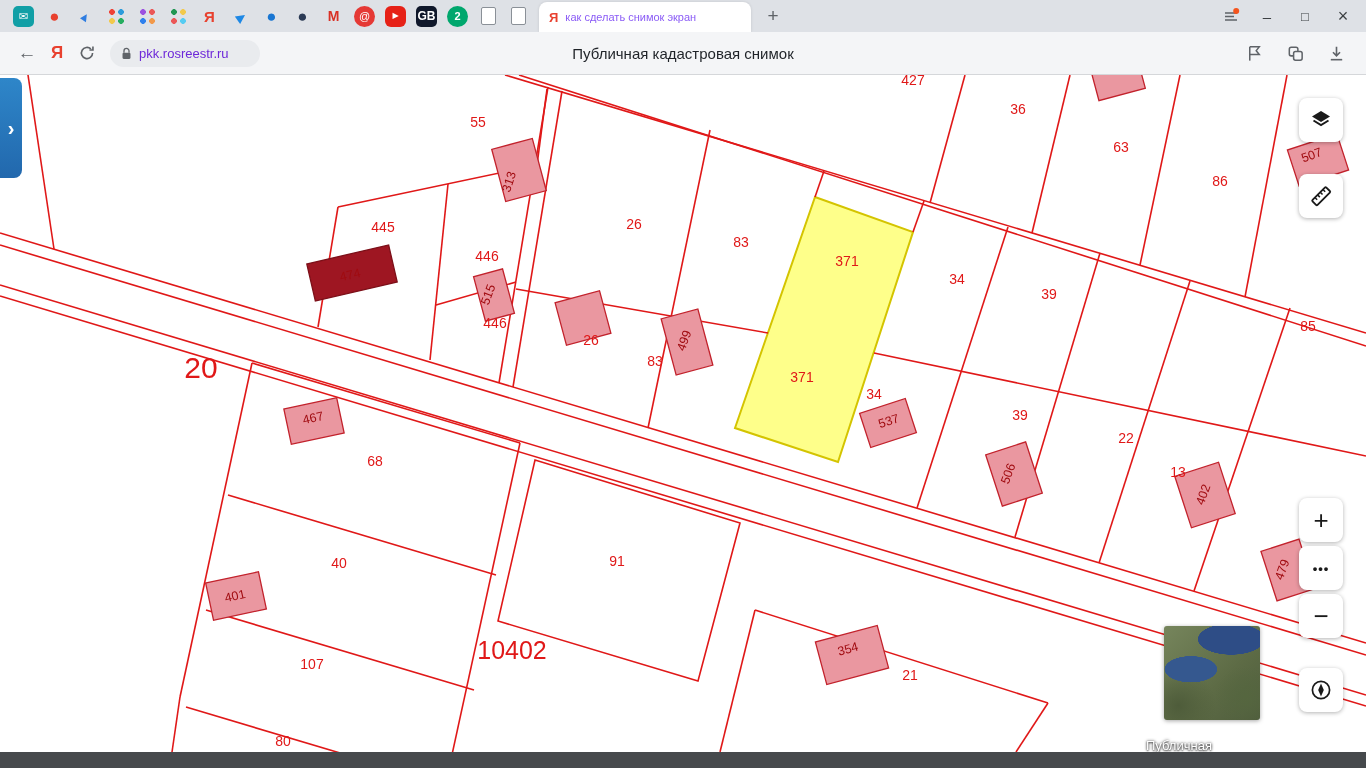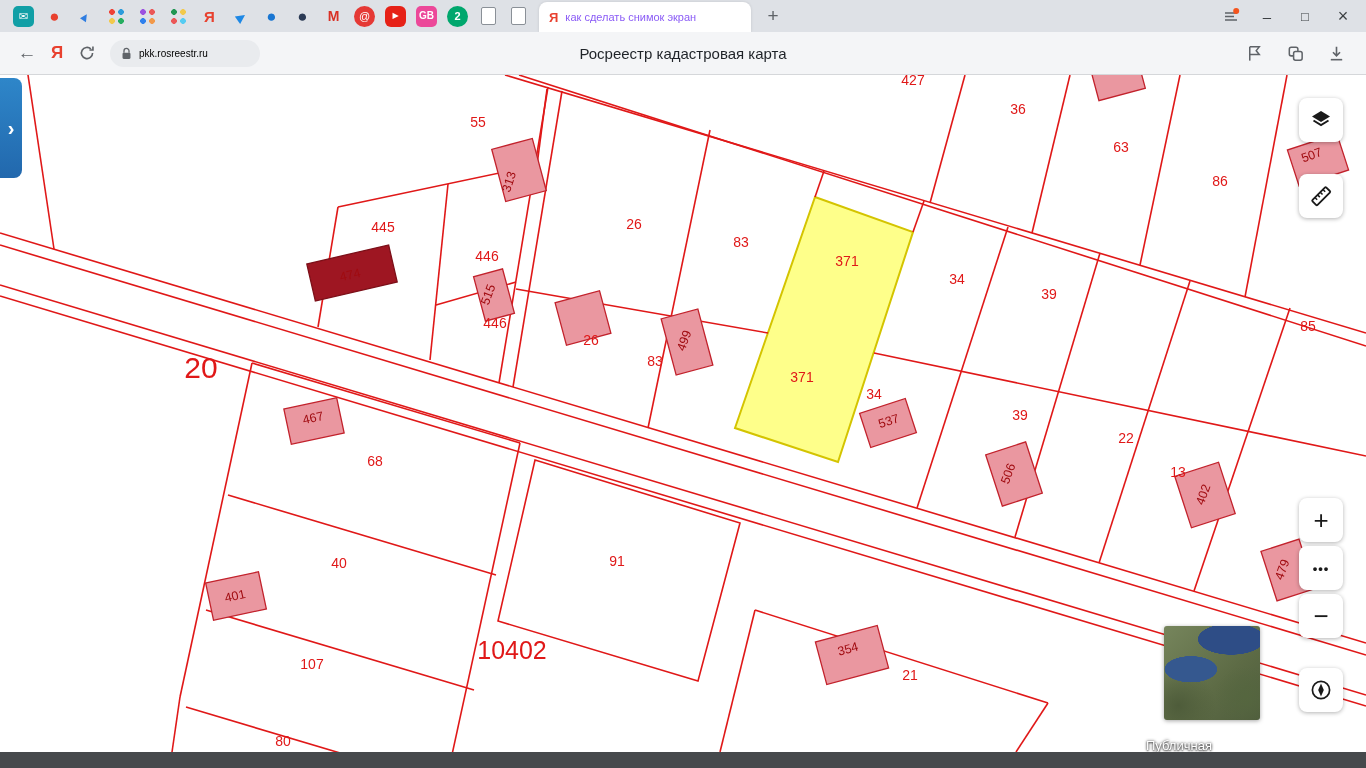--- a/index.html
+++ b/index.html
@@ -17,21 +17,21 @@
   .s3{background-image:radial-gradient(circle at 6px 6px,#ef4136 2.6px,transparent 3.1px),radial-gradient(circle at 15px 6px,#2d9cdb 2.6px,transparent 3.1px),radial-gradient(circle at 6px 15px,#f2c94c 2.6px,transparent 3.1px),radial-gradient(circle at 15px 15px,#27ae60 2.6px,transparent 3.1px)}
   .s4{background-image:radial-gradient(circle at 6px 6px,#9b51e0 2.6px,transparent 3.1px),radial-gradient(circle at 15px 6px,#eb5757 2.6px,transparent 3.1px),radial-gradient(circle at 6px 15px,#2f80ed 2.6px,transparent 3.1px),radial-gradient(circle at 15px 15px,#f2994a 2.6px,transparent 3.1px)}
   .s5{background-image:radial-gradient(circle at 6px 6px,#219653 2.6px,transparent 3.1px),radial-gradient(circle at 15px 6px,#f2c94c 2.6px,transparent 3.1px),radial-gradient(circle at 6px 15px,#eb5757 2.6px,transparent 3.1px),radial-gradient(circle at 15px 15px,#56ccf2 2.6px,transparent 3.1px)}
   .s6{color:#e8412f;font-weight:700;font-size:15px}
   .s7{color:#1e88e5;font-size:12px;transform:rotate(-35deg)}
   .s8{color:#1976d2;font-size:17px}
   .s9{color:#2b3a55;font-size:17px}
   .s10{color:#d93025;font-weight:700;font-size:14px}
   .s11{background:#e53935;color:#fff;border-radius:50%;font-size:11px}
   .s12{background:#e62117;color:#fff;border-radius:6px;font-size:8px}
-  .s13{background:#ec4899;color:#fff;font-size:10px;font-weight:700}
+  .s13{background:#0f172a;color:#fff;font-size:12px;font-weight:700}
   .s14{background:#00a76d;color:#fff;border-radius:50%;font-size:11px;font-weight:700}
   .ghost{width:30px;height:28px;display:flex;align-items:center;justify-content:center}
   .doc{width:13px;height:16px;border:1.5px solid #8a9097;border-radius:2px;background:#fff}
   .tab-active{margin-left:6px;width:212px;height:30px;margin-top:2px;background:#fff;
     border-radius:8px 8px 0 0;display:flex;align-items:center;padding:0 10px;box-sizing:border-box;
     box-shadow:0 0 3px rgba(0,0,0,.12)}
   .tab-fav{color:#e8412f;font-weight:700;font-size:13px;margin-right:7px}
   .tab-title{font-size:11px;color:#8b5cf6;white-space:nowrap;overflow:hidden;flex:1;
     -webkit-mask-image:linear-gradient(90deg,#000 85%,transparent);mask-image:linear-gradient(90deg,#000 85%,transparent)}
   .newtab{font-size:19px;color:#5f6368;margin-left:10px;width:24px;text-align:center}
@@ -40,21 +40,21 @@
   .panelico{position:relative;display:flex;align-items:center}
 
   
   .toolbar{position:absolute;left:0;top:32px;width:1366px;height:43px;background:#f4f5f7;
     border-bottom:1px solid #d5d7da;display:flex;align-items:center;padding:0 12px;box-sizing:border-box}
   .tbico{width:30px;height:30px;display:flex;align-items:center;justify-content:center;flex:0 0 auto}
   .back{font-size:19px;color:#5f6368}
   .ylogo{color:#e8412f;font-weight:700;font-size:17px}
   .addr{margin-left:8px;width:150px;height:27px;background:#e9ebee;border-radius:14px;
     display:flex;align-items:center;padding:0 10px;box-sizing:border-box;gap:6px}
-  .url{font-size:10px;color:#000000;white-space:nowrap}
+  .url{font-size:13px;color:#6d28d9;white-space:nowrap}
   .pgtitle{position:absolute;left:50%;transform:translateX(-50%);font-size:15px;color:#1f2328}
   .tb-right{margin-left:auto;display:flex;align-items:center;gap:22px;padding-right:8px}
 
   
   .map{position:absolute;left:0;top:75px;width:1366px;height:677px;background:#fff;overflow:hidden}
   .map svg{display:block}
   .rl line{stroke:#e01818;stroke-width:1.6}
   .bld{fill:#ea97a0;stroke:#c2222c;stroke-width:1.3}
   .bld-dark{fill:#9e1622;stroke:#7c0f18;stroke-width:1.3}
   .lb{fill:#e01818;font-size:14px;text-anchor:middle;font-family:"Liberation Sans","DejaVu Sans",sans-serif}
@@ -141,21 +141,21 @@
         <path d="M16.6 2.8v3.9h-3.9" fill="none" stroke="#5f6368" stroke-width="1.8"></path>
       </svg>
     </span>
     <div class="addr">
       <svg width="13" height="15" viewBox="0 0 18 20">
         <path d="M5.5 9V6.5a3.5 3.5 0 0 1 7 0V9" fill="none" stroke="#5f6368" stroke-width="1.8"></path>
         <rect x="3.5" y="9" width="11" height="8.5" rx="1.6" fill="#5f6368"></rect>
       </svg>
       <span class="url">pkk.rosreestr.ru</span>
     </div>
-    <span class="pgtitle">Росреестр кадастровая карта</span>
+    <span class="pgtitle">Публичная кадастровая снимок</span>
     <div class="tb-right">
       <svg width="19" height="19" viewBox="0 0 20 20">
         <path d="M5 3h10l-3.2 4 3.2 4H5" fill="none" stroke="#5f6368" stroke-width="1.6"></path>
         <path d="M5 3v14.5" stroke="#5f6368" stroke-width="1.6"></path>
       </svg>
       <svg width="19" height="19" viewBox="0 0 20 20">
         <rect x="3.5" y="3.5" width="9" height="9" rx="2" fill="none" stroke="#5f6368" stroke-width="1.6"></rect>
         <rect x="8" y="8" width="9" height="9" rx="2" fill="#f4f5f7" stroke="#5f6368" stroke-width="1.6"></rect>
       </svg>
       <svg width="19" height="19" viewBox="0 0 20 20">

